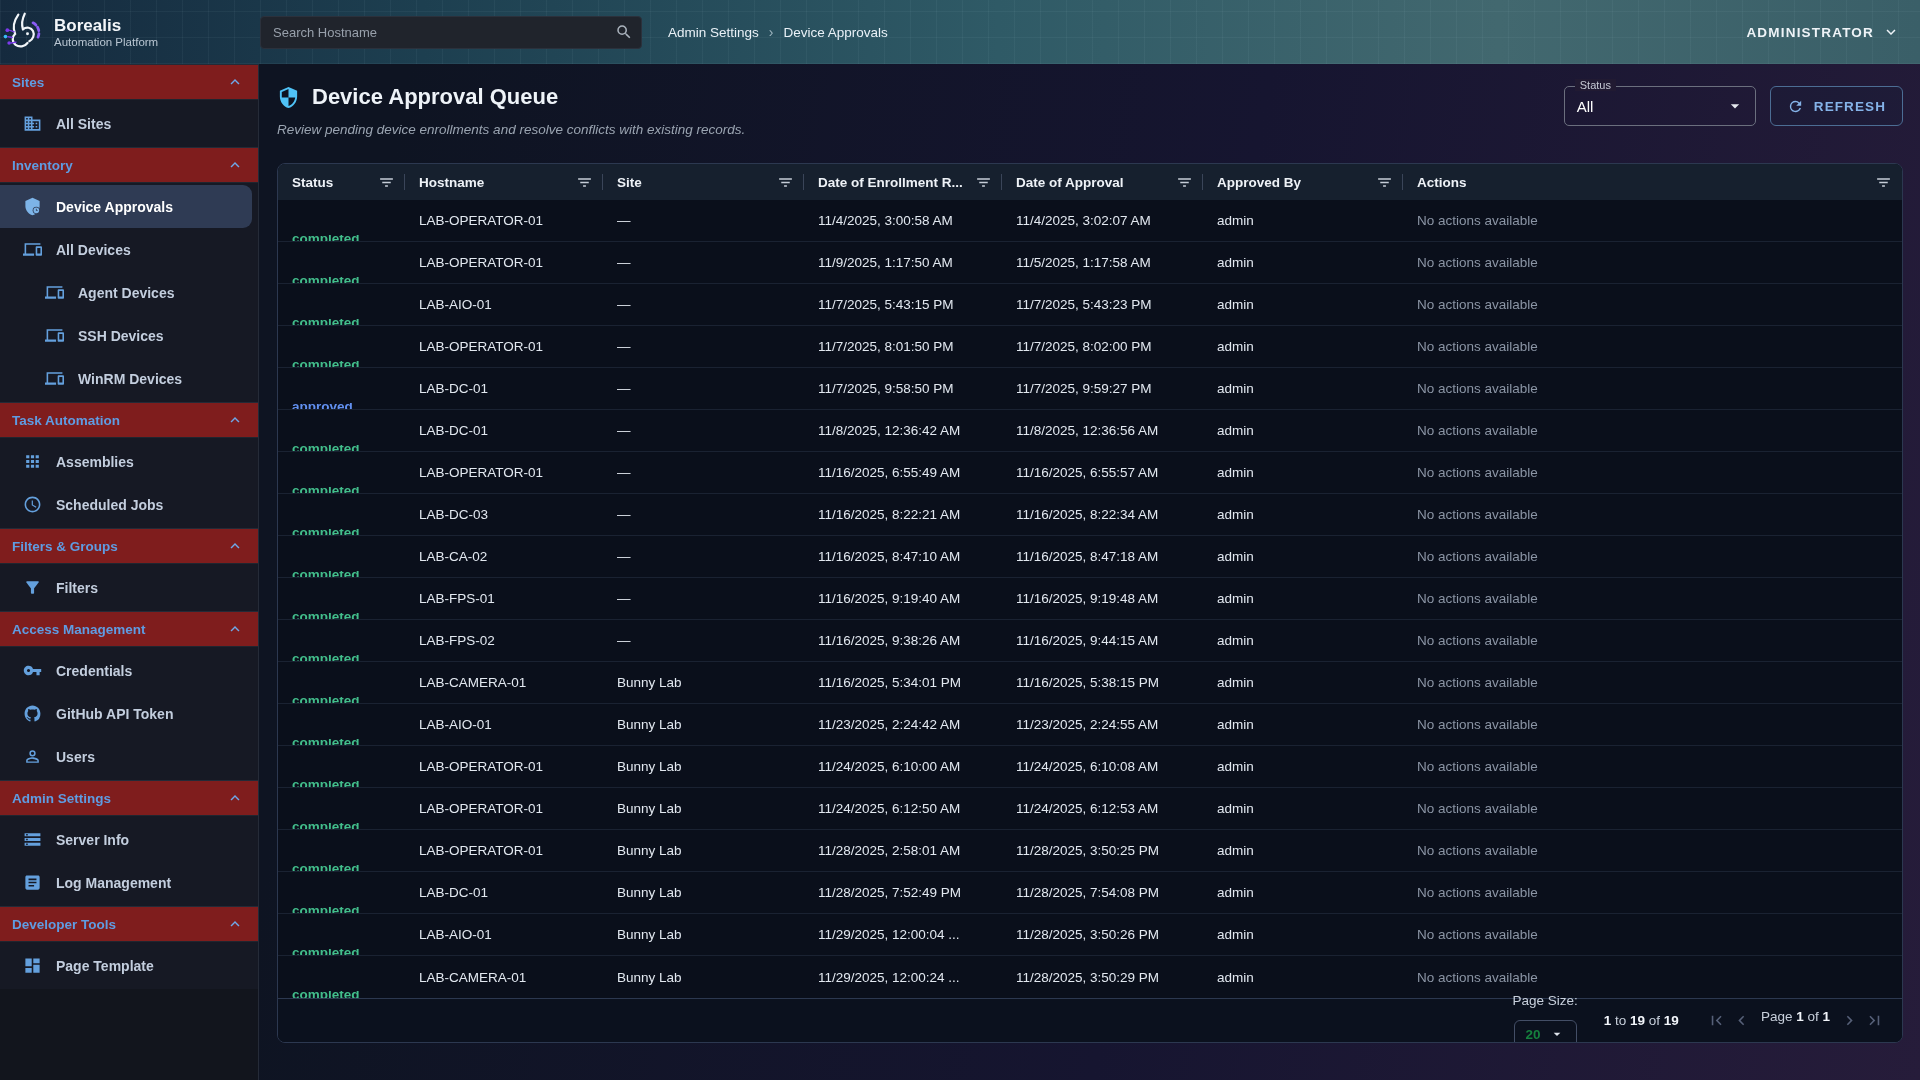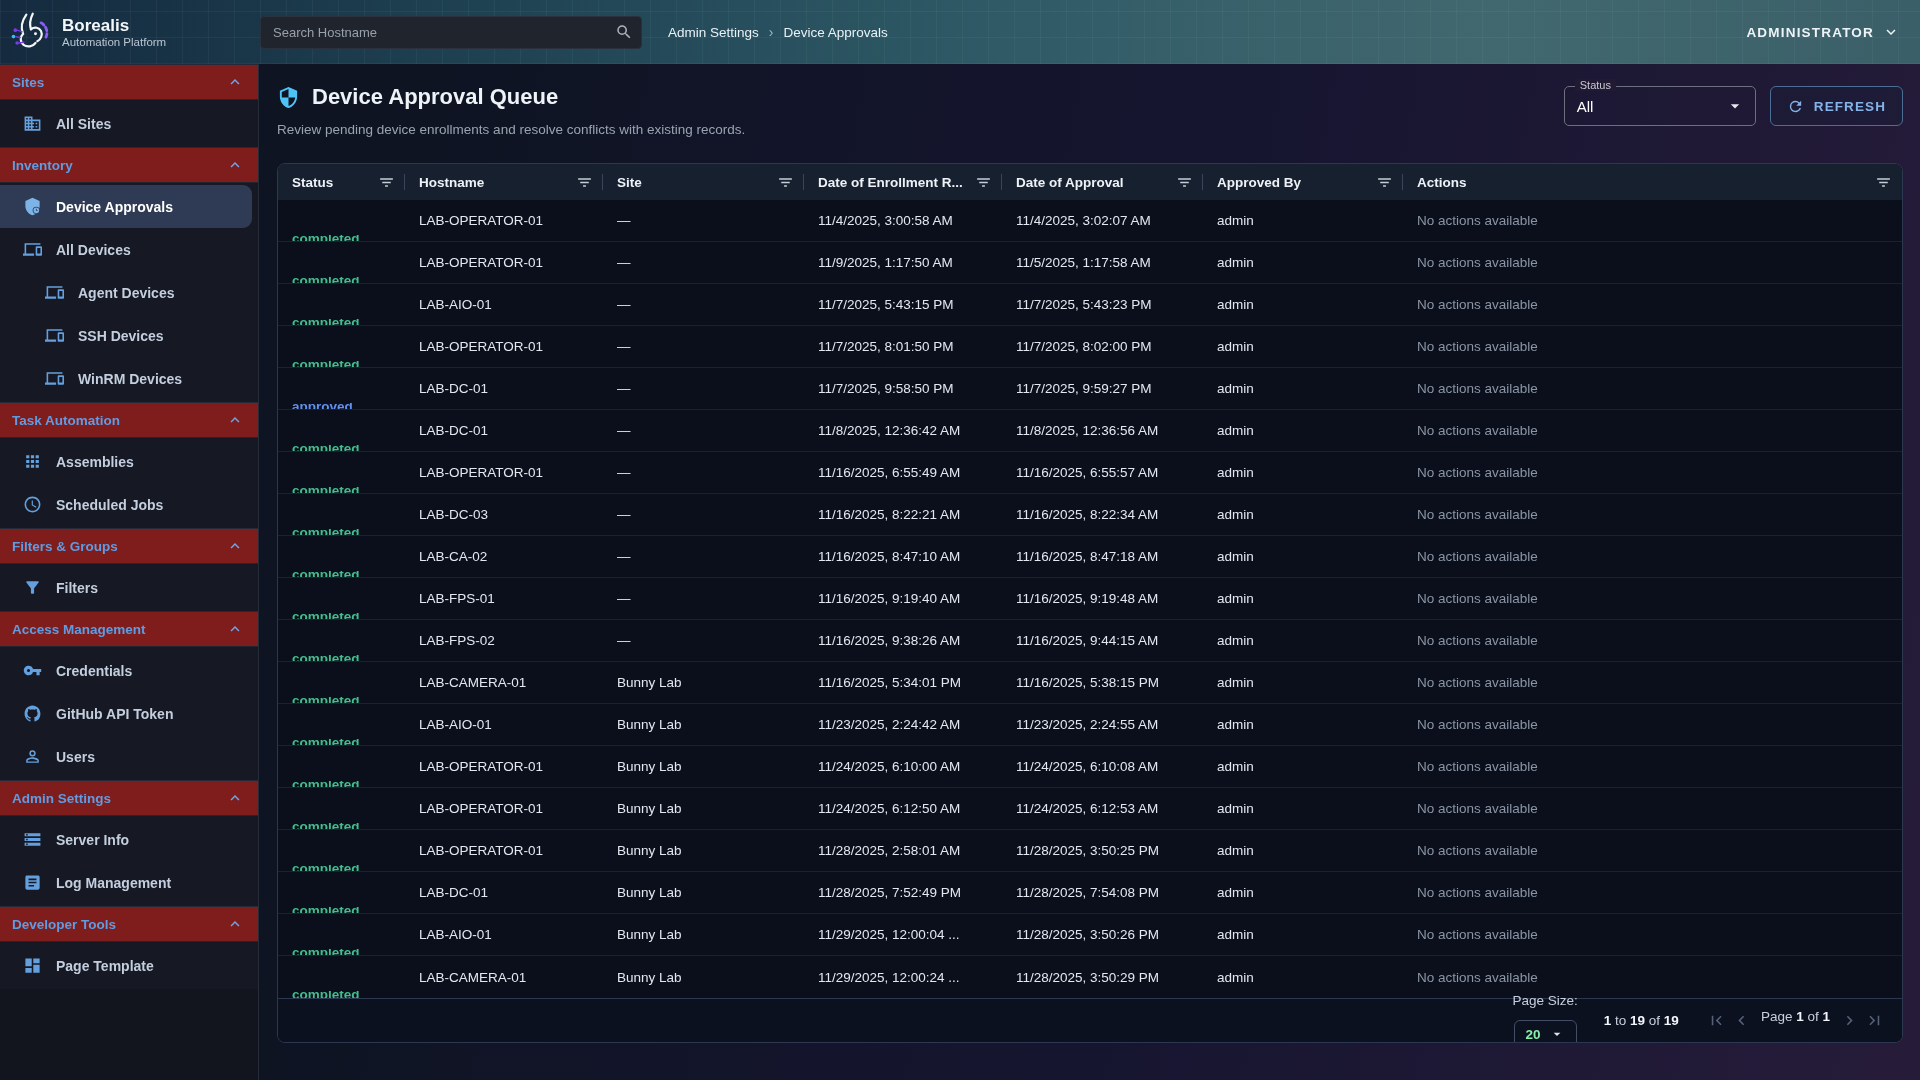--- a/index.html
+++ b/index.html
@@ -7,21 +7,21 @@
     font-family:"Liberation Sans", sans-serif; }
 
   
   .topbar{
     height:64px; display:flex; align-items:center; position:relative;
     background:
       repeating-linear-gradient(90deg, rgba(190,225,235,.05) 0 1px, transparent 1px 26px),
       repeating-linear-gradient(0deg, rgba(190,225,235,.05) 0 1px, transparent 1px 26px),
       linear-gradient(90deg,#152a3e 0%,#1d3f50 22%,#2f5a66 52%,#42686f 78%,#3a5f68 100%);
   }
-  .brand{ display:flex; align-items:center; gap:10px; width:252px; padding-left:8px; }
+  .brand{ display:flex; align-items:center; gap:10px; width:252px; }
   .brand-logo{ width:44px; height:44px; }
   .brand-name{ font-size:17px; font-weight:700; color:#f4f7fa; line-height:1.15; }
   .brand-sub{ font-size:11.5px; color:#b9c6d2; }
   .searchbox{ position:relative; width:382px; height:33px; margin-left:8px; }
   .searchbox input{
     width:100%; height:100%; background:#20242c; border:1px solid #2b313c; border-radius:4px;
     color:#dfe5ec; font-size:13px; padding:0 34px 0 12px; outline:none;
     font-family:"Liberation Sans", sans-serif;
   }
   .searchbox input::placeholder{ color:#98a0ab; }
@@ -58,21 +58,21 @@
   }
   .nav-item.active .nicon{ color:#7db4e8; }
 
   
   .main{ flex:1; position:relative;
     background:linear-gradient(100deg,#0e1422 8%,#161530 55%,#261c3a 100%); }
   .page-head{ display:flex; justify-content:space-between; padding:20px 17px 0 18px; }
   .title-row{ display:flex; align-items:center; gap:12px; }
   .title-icon{ color:#4fc3f7; display:flex; }
   .page-title{ font-size:22px; font-weight:700; color:#eef3f8; }
-  .page-sub{ font-size:13.5px; color:#9aa4b1; margin-top:12px; }
+  .page-sub{ font-size:13.5px; color:#9aa4b1; margin-top:12px;font-style:italic; }
   .head-controls{ display:flex; gap:14px; margin-top:2px; }
   .status-select{
     width:192px; height:40px; border:1px solid #6b6f7e; border-radius:5px; position:relative;
     display:flex; align-items:center; justify-content:space-between; padding:0 10px 0 12px; cursor:pointer;
   }
   .status-select .flabel{
     position:absolute; top:-8px; left:10px; font-size:11px; color:#c6c9d4; padding:0 5px;
     background:#211a32;
   }
   .status-select .sval{ color:#ffffff; font-size:15px; }
@@ -108,21 +108,21 @@
   .td.actions{ color:#8b95a5; }
 
   
   .tfoot{
     height:44px; border-top:1px solid #2c3850; display:flex; align-items:center;
     justify-content:flex-end; gap:26px; padding-right:16px; background:#0b111e;
     color:#c8d0dc; font-size:13.5px;
   }
   .psize{ display:flex; align-items:center; gap:12px;flex-direction:column; }
   .psize-box{ display:flex; align-items:center; gap:8px; border:1px solid #434e66; border-radius:6px;
-    padding:5px 11px; color:#86efac; cursor:pointer; font-weight:600; }
+    padding:5px 11px; color:#15803d; cursor:pointer; font-weight:600; }
   .psize-box .caret{ display:flex; color:#dfe4ec; }
   .range b, .pageinfo b{ color:#f2f5fa; }
   .pager{ display:flex; gap:2px; }
   .pager .pbtn{ color:#566078; display:flex; cursor:pointer; padding:2px; }
   .pageinfo{ margin:0 6px; }
 </style>
 </head>
 <body>
 
 <div class="topbar">

